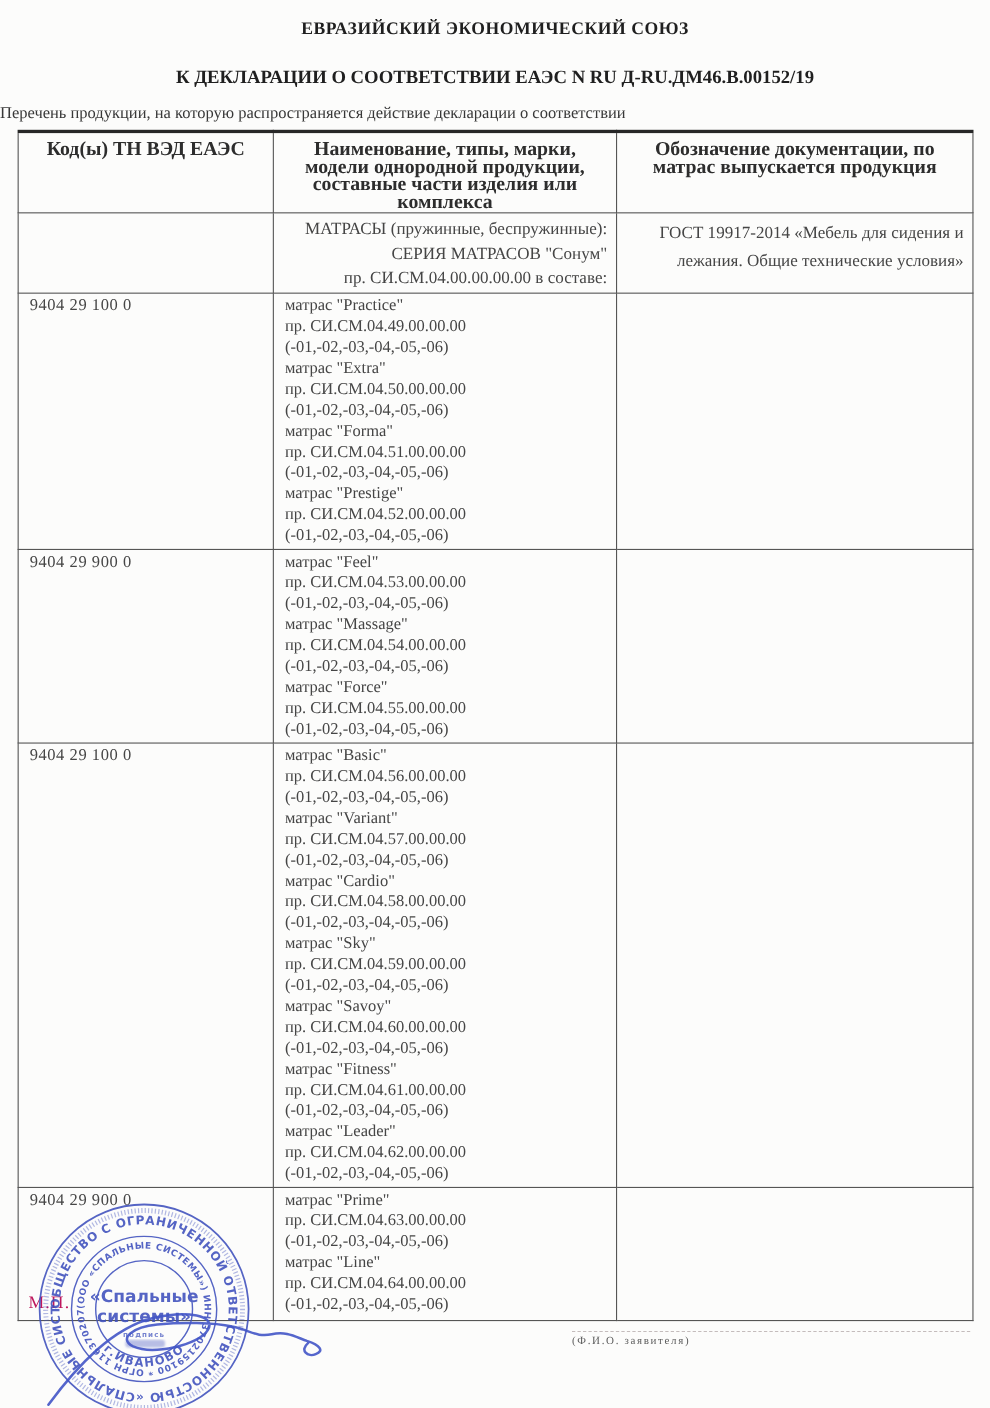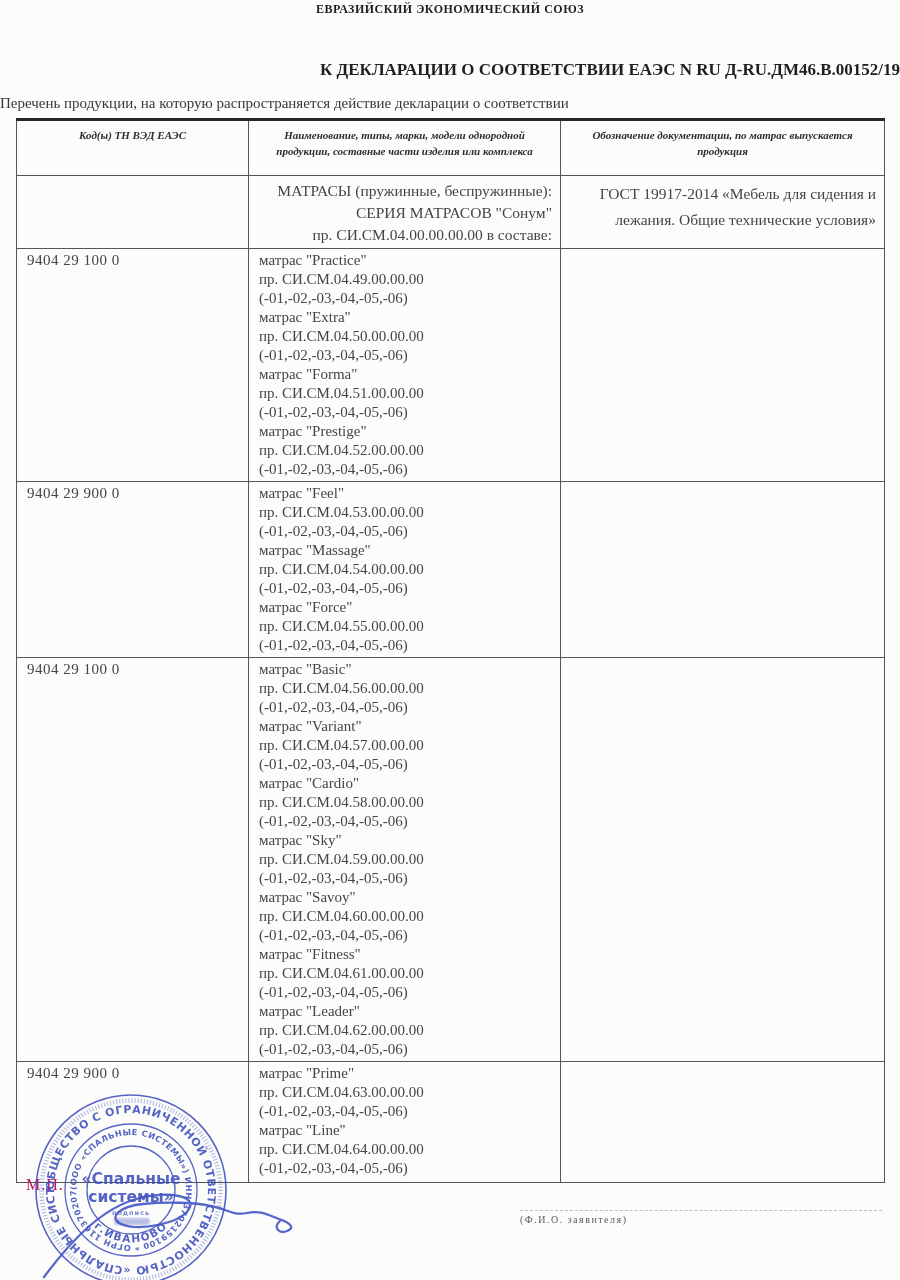--- a/index.html
+++ b/index.html
@@ -8,44 +8,43 @@
     position:relative;
     width:900px;height:1280px;
     margin:0 auto;
     background:#fcfcfb;
     overflow:hidden;
     font-family:"Liberation Serif", serif;
     color:#3e3e3e;
   }
   
   .title-line{position:absolute;left:0;width:900px;text-align:center;font-weight:bold;color:#1f1f1f;}
-  #title1{top:2px;font-size:12px;letter-spacing:.5px;}
+  #title1{top:18px;font-size:16px;letter-spacing:.5px;}
   #title2{top:36px;font-size:16px;}
-  #title3{top:60px;font-size:17px;text-align:right;}
+  #title3{top:60px;font-size:17px;}
   #subtitle{
     position:absolute;top:95px;left:0;width:900px;text-align:left;
     font-size:15px;color:#383838;
   }
   
   table.products{
     position:absolute;left:16px;top:118px;width:868px;
     border-collapse:collapse;table-layout:fixed;
     border:1px solid #4e4e4e;
     border-top:3px solid #272727;
   }
   table.products th, table.products td{
     border:1px solid #555;
     vertical-align:top;
     overflow:hidden;
   }
   table.products th{
-    font-size:11px;line-height:16px;font-weight:bold;color:#2d2d2d;
+    font-size:18px;line-height:16px;font-weight:bold;color:#2d2d2d;
     padding:6px 14px 2px 14px;
     height:46px;
-    font-style:italic;
   }
   table.products td{
     font-size:15px;line-height:19px;color:#454545;
     padding:2px 8px 2px 10px;
     white-space:pre-line;
   }
   tbody tr:nth-child(1){height:70px;text-align:right;}
   tbody tr:nth-child(2){height:226px;}
   tbody tr:nth-child(3){height:170px;}
   tbody tr:nth-child(4){height:404px;}

